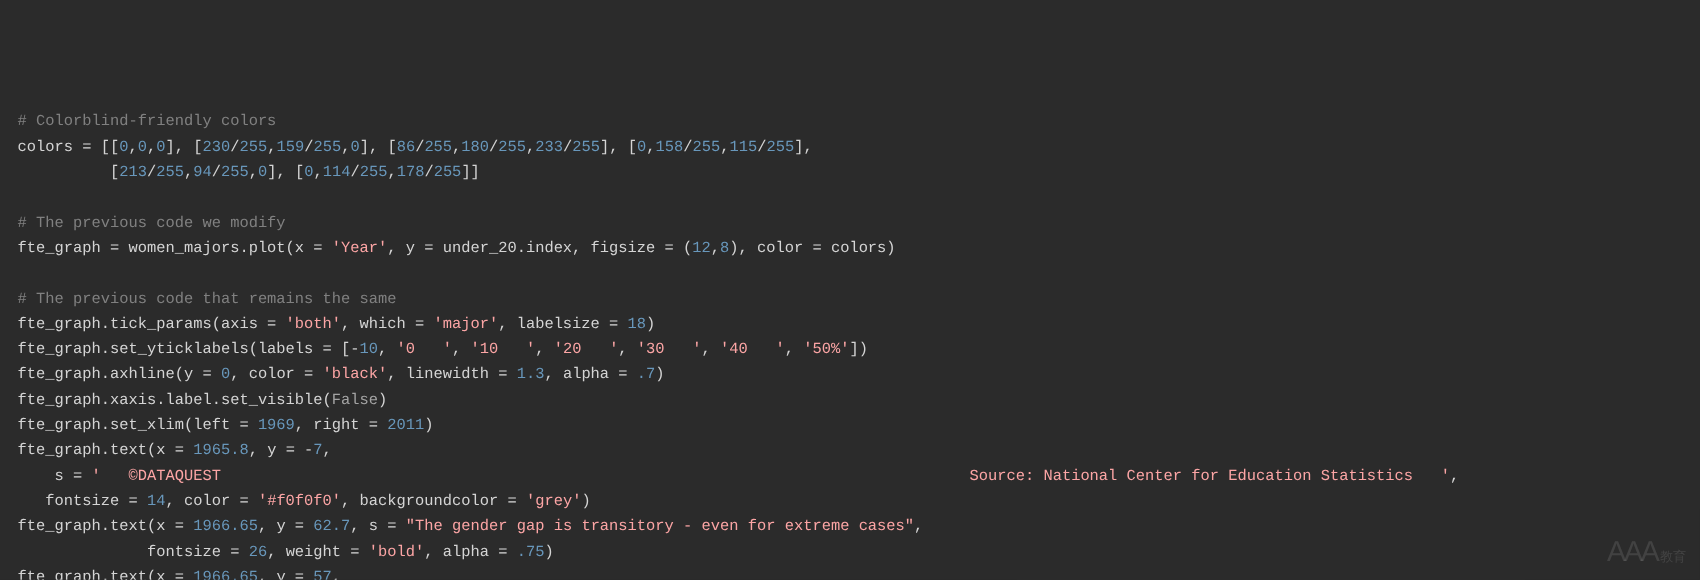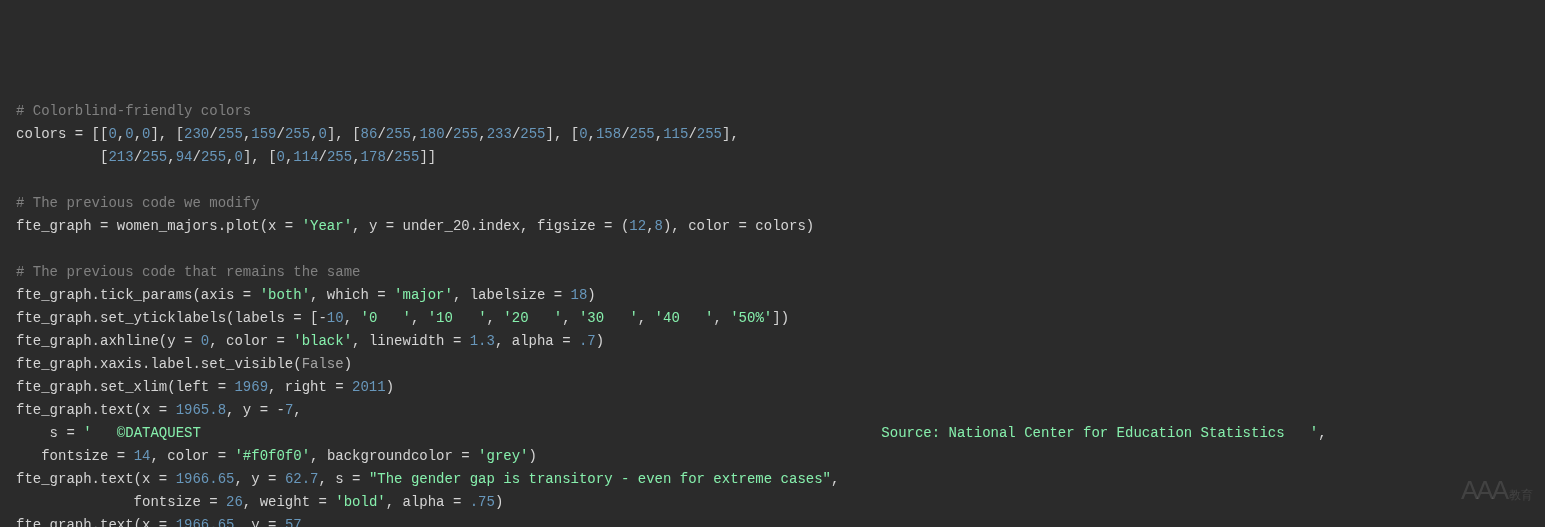--- a/index.html
+++ b/index.html
@@ -12,27 +12,27 @@
     padding: 8px 16px;
     width: 1545px;
     height: 527px;
     overflow: hidden;
     position: relative;
     white-space: pre;
   }
   .code-line { display: block; }
   .comment { color: #808080; }
   .default { color: #d4d4d4; }
-  .string { color: #86efac; }
+  .string { color: #fca5a5; }
   .number { color: #6897bb; }
   .bool { color: #a3a3a3; }
   .watermark {
     position: absolute;
     right: 12px;
-    bottom: 20px;
+    bottom: 9px;
     color: rgba(200,200,200,0.15);
     font-family: sans-serif;
     font-size: 18px;
     display: flex;
     align-items: baseline;
     gap: 2px;
   }
   .watermark .big { font-size: 26px; letter-spacing: -2px; }
   .watermark .small { font-size: 12px; }
 </style>

